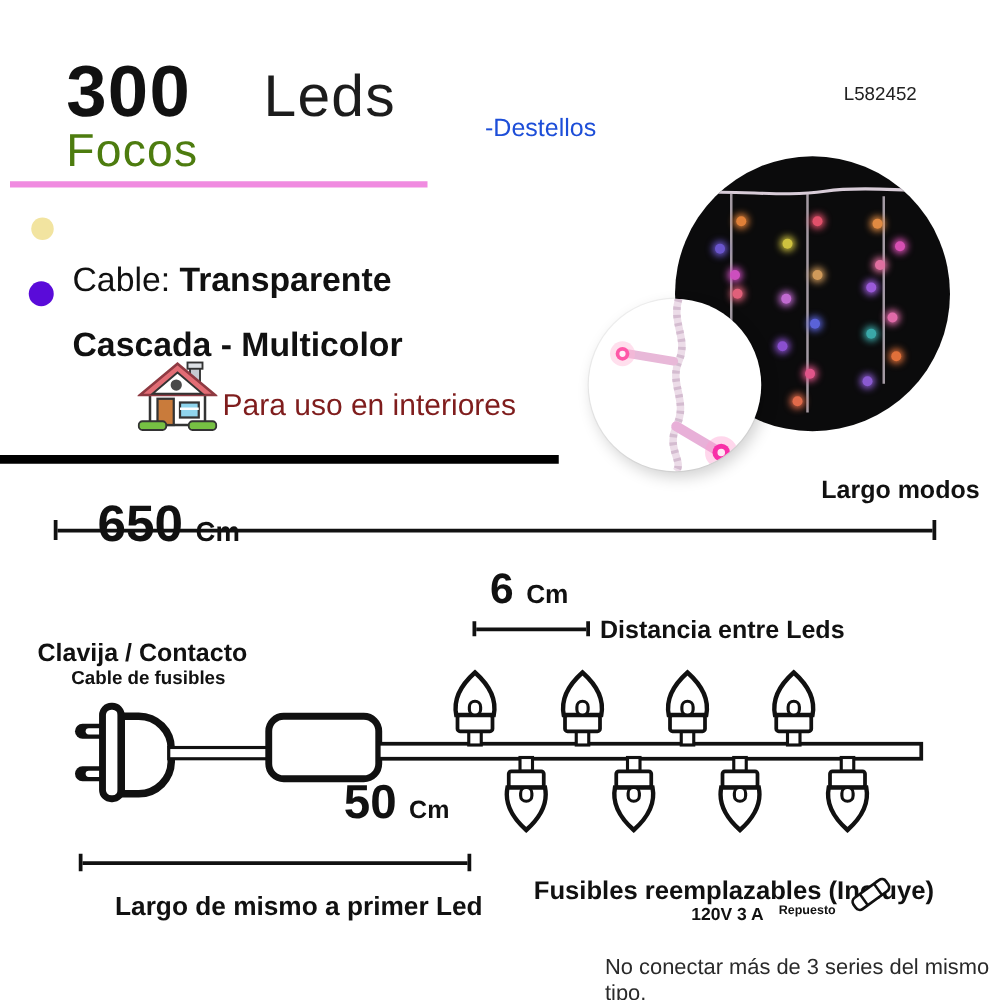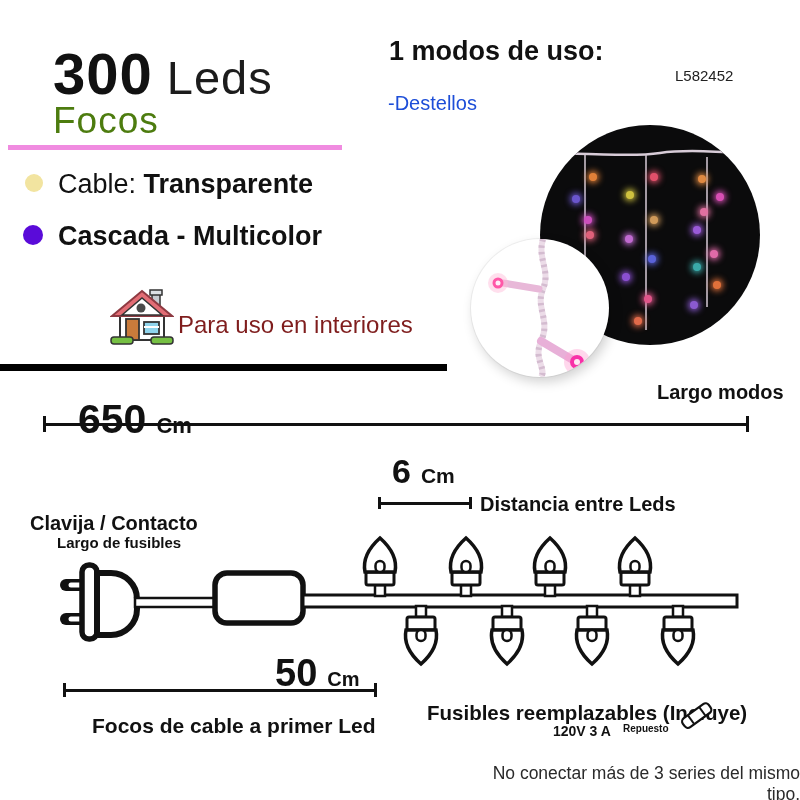--- a/index.html
+++ b/index.html
@@ -1,32 +1,32 @@
 <!DOCTYPE html>
 <html><head>
 <meta charset="utf-8">
 <style>
   html,body{margin:0;padding:0;background:#fff;}
   #stage{position:relative;width:800px;height:800px;background:#fff;overflow:hidden;
-         font-family:"Liberation Sans",sans-serif;color:#111;text-align:right;}
+         font-family:"Liberation Sans",sans-serif;color:#111;}
   .abs{position:absolute;}
   .b{font-weight:700;}
   
   .title-row{left:53px;top:40px;display:flex;align-items:baseline;gap:14px;}
   .count{font-size:58px;font-weight:700;letter-spacing:1px;}
-  .count-unit{font-size:47px;font-weight:400;letter-spacing:1px;color:#1c1c1c;}
+  .count-unit{font-size:47px;font-weight:400;letter-spacing:1px;color:#1c1c1c;margin-left:44px;}
   .subtitle{left:53px;top:100px;font-size:37px;font-weight:400;letter-spacing:1px;color:#4d7c0f;}
   .accent-bar{left:8px;top:145px;width:334px;height:5px;background:#f08be0;}
   
   .modes-title{left:389px;top:36px;font-size:27px;font-weight:700;}
   .sku{left:675px;top:67px;font-size:15px;color:#222;}
   .mode-item{left:388px;top:92px;font-size:20px;color:#1d4ed8;}
   
   .bullet{border-radius:50%;}
-  .feat{font-size:27px;}
+  .feat{font-size:27px;margin-top:40px;}
   
   .usage-label{left:178px;top:311px;font-size:24px;color:#7f1d1d;}
   
   .thick-bar{left:0;top:364px;width:447px;height:7px;background:#000;}
   
   .meas-val{font-weight:700;}
   .meas-row{display:flex;align-items:baseline;gap:10px;}
   .measure{border-left:3px solid #111;border-right:3px solid #111;}
   .measure::after{content:'';position:absolute;left:0;right:0;top:50%;height:3px;margin-top:-1.5px;background:#111;}
   
@@ -43,21 +43,20 @@
 
 <div id="stage">
 
   <div class="abs title-row">
     <span class="count">300</span>
     <span class="count-unit">Leds</span>
   </div>
   <div class="abs subtitle">Focos</div>
   <div class="abs accent-bar" style="background: rgb(240, 139, 224);"></div>
 
-  <div class="abs modes-title">1 modos de uso:</div>
   <div class="abs sku">L582452</div>
   <div class="abs mode-item">-Destellos</div>
 
   <div class="abs bullet" style="left: 25px; top: 174px; width: 18px; height: 18px; background: rgb(242, 228, 160);"></div>
   <div class="abs feat" style="left:58px;top:169px;">
     <span>Cable:</span>
     <span class="b">Transparente</span>
   </div>
   <div class="abs bullet" style="left: 23px; top: 225px; width: 20px; height: 20px; background: rgb(90, 11, 217);"></div>
   <div class="abs feat b" style="left:58px;top:221px;">Cascada - Multicolor</div>
@@ -134,21 +133,21 @@
   <div class="abs measure" style="left:43px;top:416px;width:700px;height:16px;"></div>
 
   <div class="abs meas-row" style="left:392px;top:452px;">
     <span class="meas-val" style="font-size:34px;">6</span>
     <span class="meas-val" style="font-size:21px;">Cm</span>
   </div>
   <div class="abs measure" style="left:378px;top:497px;width:88px;height:12px;"></div>
   <div class="abs b" style="left:30px;top:512px;font-size:20px;">Clavija / Contacto</div>
 
   <div class="abs b" style="left:480px;top:493px;font-size:20px;">Distancia entre Leds</div>
-  <div class="abs b" style="left:57px;top:534px;font-size:15px;">Largo de fusibles</div>
+  <div class="abs b" style="left:57px;top:534px;font-size:15px;">Cable de fusibles</div>
 
   <svg class="abs" style="left:40px;top:535px;" width="700" height="140" viewBox="0 0 700 140">
     <defs>
       <g id="bulb-up" stroke="#111" fill="#fff">
         <rect x="-5" y="50" width="10" height="11" stroke-width="2.5"></rect>
         <rect x="-14" y="37" width="28" height="13" rx="2" stroke-width="3"></rect>
         <path d="M-15,37 C-18,22 -9,11 0,3 C9,11 18,22 15,37 Z" stroke-width="3.5"></path>
         <rect x="-4.5" y="26" width="9" height="11" rx="4.5" stroke-width="2.5"></rect>
       </g>
       <g id="bulb-down" stroke="#111" fill="#fff">
@@ -176,26 +175,26 @@
     <use href="#bulb-up" transform="translate(340,0)"></use>
     <use href="#bulb-up" transform="translate(426,0)"></use>
     <use href="#bulb-up" transform="translate(510,0)"></use>
     <use href="#bulb-up" transform="translate(595,0)"></use>
     <use href="#bulb-down" transform="translate(381,0)"></use>
     <use href="#bulb-down" transform="translate(467,0)"></use>
     <use href="#bulb-down" transform="translate(552,0)"></use>
     <use href="#bulb-down" transform="translate(638,0)"></use>
   </svg>
 
-  <div class="abs meas-row" style="left:275px;top:652px;">
+  <div class="abs meas-row" style="left:275px;top:621px;">
     <span class="meas-val" style="font-size:38px;">50</span>
     <span class="meas-val" style="font-size:20px;">Cm</span>
   </div>
   <div class="abs measure" style="left:63px;top:683px;width:308px;height:14px;"></div>
-  <div class="abs b" style="left:92px;top:714px;font-size:21px;">Focos de cable a primer Led</div>
+  <div class="abs b" style="left:92px;top:714px;font-size:21px;">Largo de mismo a primer Led</div>
 
   <div class="abs b" style="left:427px;top:701px;font-size:20.5px;">Fusibles reemplazables (Incluye)</div>
   <div class="abs b" style="left:553px;top:723px;font-size:14px;">120V 3 A</div>
   <div class="abs b" style="left:623px;top:723px;font-size:10px;">Repuesto</div>
   <div class="abs" style="left:678px;top:697px;">
     <svg width="38" height="38" viewBox="0 0 38 38">
       <g transform="rotate(-36 19 19)">
         <rect x="3" y="13" width="32" height="11" rx="4" fill="#fff" stroke="#111" stroke-width="2.2"></rect>
         <line x1="12" y1="13.5" x2="12" y2="23.5" stroke="#111" stroke-width="2"></line>
         <line x1="26" y1="13.5" x2="26" y2="23.5" stroke="#111" stroke-width="2"></line>

